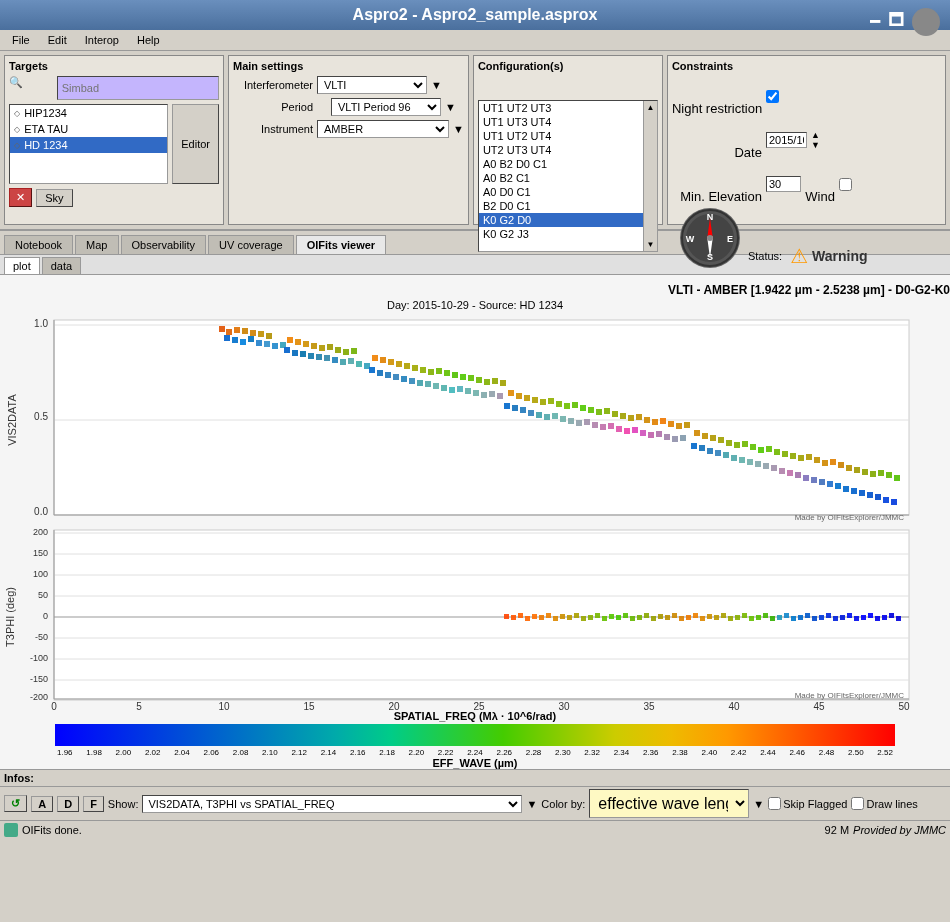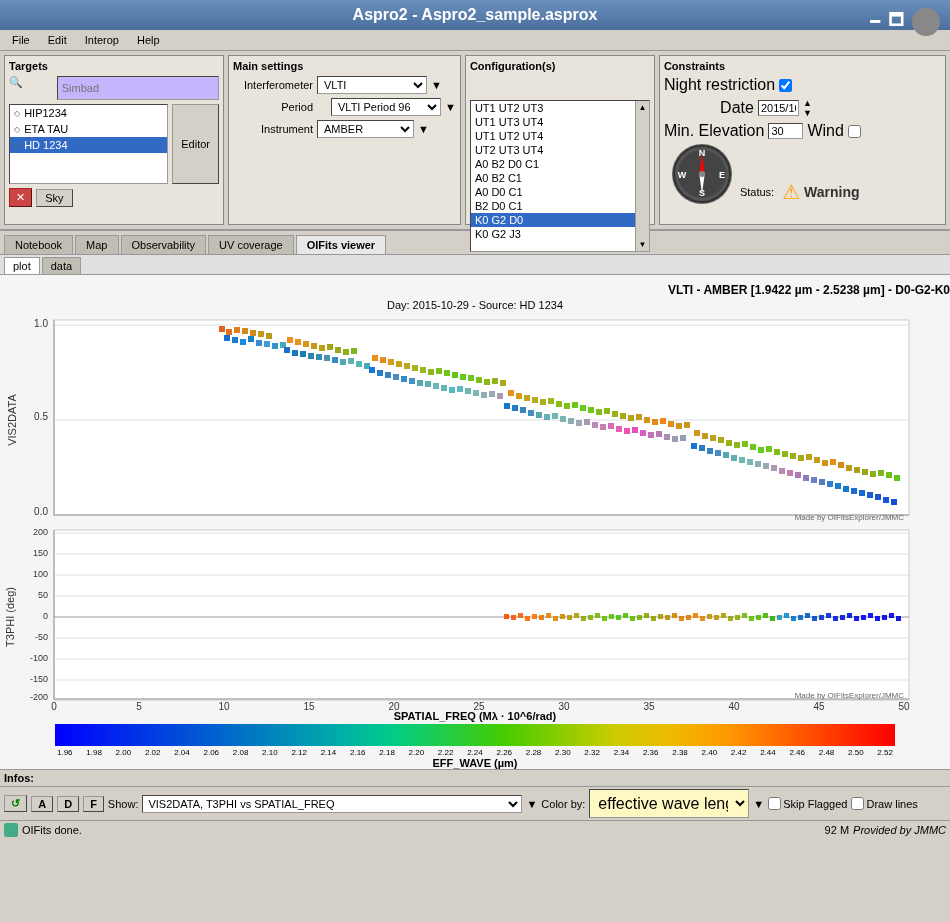--- a/index.html
+++ b/index.html
@@ -36,21 +36,21 @@
     .settings-select { font-size: 11px; border: 1px inset #999; background: white; padding: 1px 2px; }
     
     
     .config-panel { border: 1px solid #888; background: #e8e4dc; padding: 4px; min-width: 190px; }
     .config-item { padding: 1px 4px; font-size: 11px; cursor: pointer; }
     .config-item.selected { background: #316ac5; color: white; }
     
     
     .constraints-panel { border: 1px solid #888; background: #e8e4dc; padding: 4px; flex: 1; }
     .constraint-row { display: flex; align-items: center; margin-bottom: 4px; gap: 4px; }
-    .constraint-label { font-size: 16px; text-align: right; min-width: 90px; }
+    .constraint-label { font-size: 13px; text-align: right; min-width: 90px; margin-top: 25px; }
     .constraint-input { width: 41px; font-size: 11px; border: 1px inset #999; background: white; padding: 1px 2px; }
     
     
     .compass { width: 60px; height: 60px; border-radius: 50%; background: radial-gradient(circle, #888 0%, #555 100%); display: flex; align-items: center; justify-content: center; color: white; font-size: 18px; margin-left: 8px; }
     
     
     .status-area { display: flex; align-items: center; margin-top: 4px; }
     .status-label { font-size: 11px; margin-right: 8px; }
     .warning-icon { color: #f90; font-size: 20px; margin-right: 4px; }
     .warning-text { font-weight: bold; font-size: 14px; color: #333; }
@@ -159,21 +159,21 @@
     </div>
     <div class="settings-row">
       <span class="settings-label">Period</span>
       <select class="settings-select" style="width:110px;margin-left:14px;">
         <option>VLTI Period 96</option>
       </select>
       <span>▼</span>
     </div>
     <div class="settings-row">
       <span class="settings-label">Instrument</span>
-      <select class="settings-select" style="width:97px;">
+      <select class="settings-select" style="width:132px;">
         <option>AMBER</option>
       </select>
       <span>▼</span>
     </div>
   </div>
 
   <div class="config-panel">
     <div class="panel-title">Configuration(s)</div>
     <div class="config-wrapper">
       <div class="config-list-inner">

